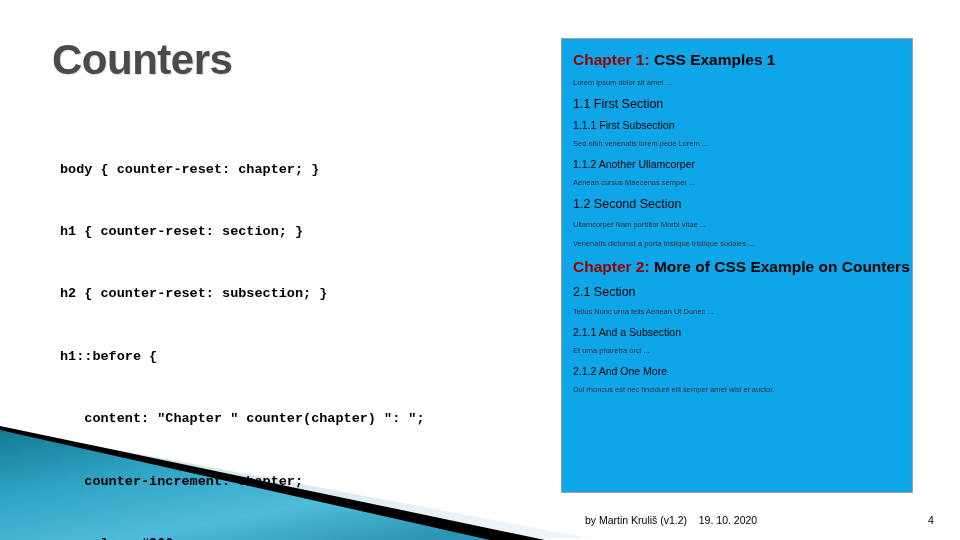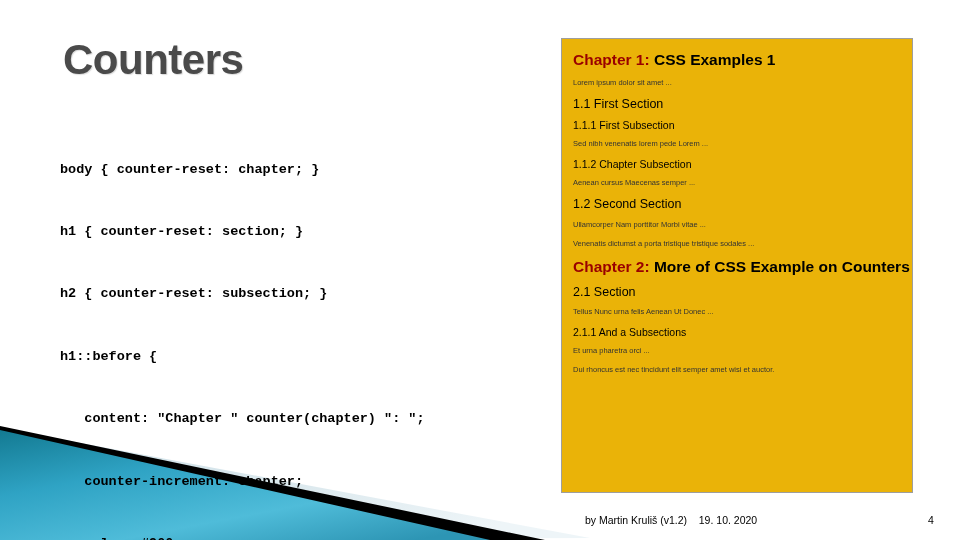--- a/index.html
+++ b/index.html
@@ -22,21 +22,21 @@
     bottom: 0;
     width: 640px;
     height: 120px;
     overflow: hidden;
     pointer-events: none;
   }
 
   
   #slide-title {
     position: absolute;
-    left: 63px;
+    left: 52px;
     top: 36px;
     font-size: 42px;
     font-weight: bold;
     color: #4a4a4a;
     letter-spacing: -0.5px;
     text-shadow: 1px 1px 1px rgba(150,150,150,0.35);
   }
 
   
   #code-block {
@@ -55,21 +55,21 @@
     white-space: pre;
   }
 
   
   #preview-panel {
     position: absolute;
     left: 561px;
     top: 38px;
     width: 352px;
     height: 455px;
-    background: #eab308;
+    background: #0ea5e9;
     border: 1px solid #9e9e9e;
     box-sizing: border-box;
     padding: 12px 11px 8px 11px;
     overflow: hidden;
   }
   .doc-h1 {
     font-size: 15.5px;
     font-weight: bold;
     color: #000000;
     margin: 0 0 9px 0;
@@ -169,27 +169,28 @@
   
   
 </div>
 
 <div id="preview-panel">
     <div class="doc-h1"><span class="ctr">Chapter 1:</span><span> CSS Examples 1</span></div>
     <div class="doc-p">Lorem ipsum dolor sit amet ...</div>
     <div class="doc-h2">1.1 First Section</div>
     <div class="doc-h3">1.1.1 First Subsection</div>
     <div class="doc-p">Sed nibh venenatis lorem pede Lorem ...</div>
-    <div class="doc-h3">1.1.2 Chapter Subsection</div>
+    <div class="doc-h3">1.1.2 Another Ullamcorper</div>
     <div class="doc-p">Aenean cursus Maecenas semper ...</div>
     <div class="doc-h2">1.2 Second Section</div>
     <div class="doc-p">Ullamcorper Nam porttitor Morbi vitae ...</div>
     <div class="doc-p">Venenatis dictumst a porta tristique tristique sodales ...</div>
     <div class="doc-h1 second"><span class="ctr">Chapter 2:</span><span> More of CSS Example on Counters</span></div>
     <div class="doc-h2">2.1 Section</div>
     <div class="doc-p">Tellus Nunc urna felis Aenean Ut Donec ...</div>
-    <div class="doc-h3">2.1.1 And a Subsections</div>
+    <div class="doc-h3">2.1.1 And a Subsection</div>
     <div class="doc-p">Et urna pharetra orci ...</div>
+    <div class="doc-h3">2.1.2 And One More</div>
     <div class="doc-p">Dui rhoncus est nec tincidunt elit semper amet wisi et auctor.</div>
   </div>
 
 <div id="footer-credit">by Martin Kruliš (v1.2)    19. 10. 2020</div>
 <div id="page-number">4</div>
 
 </body></html>

